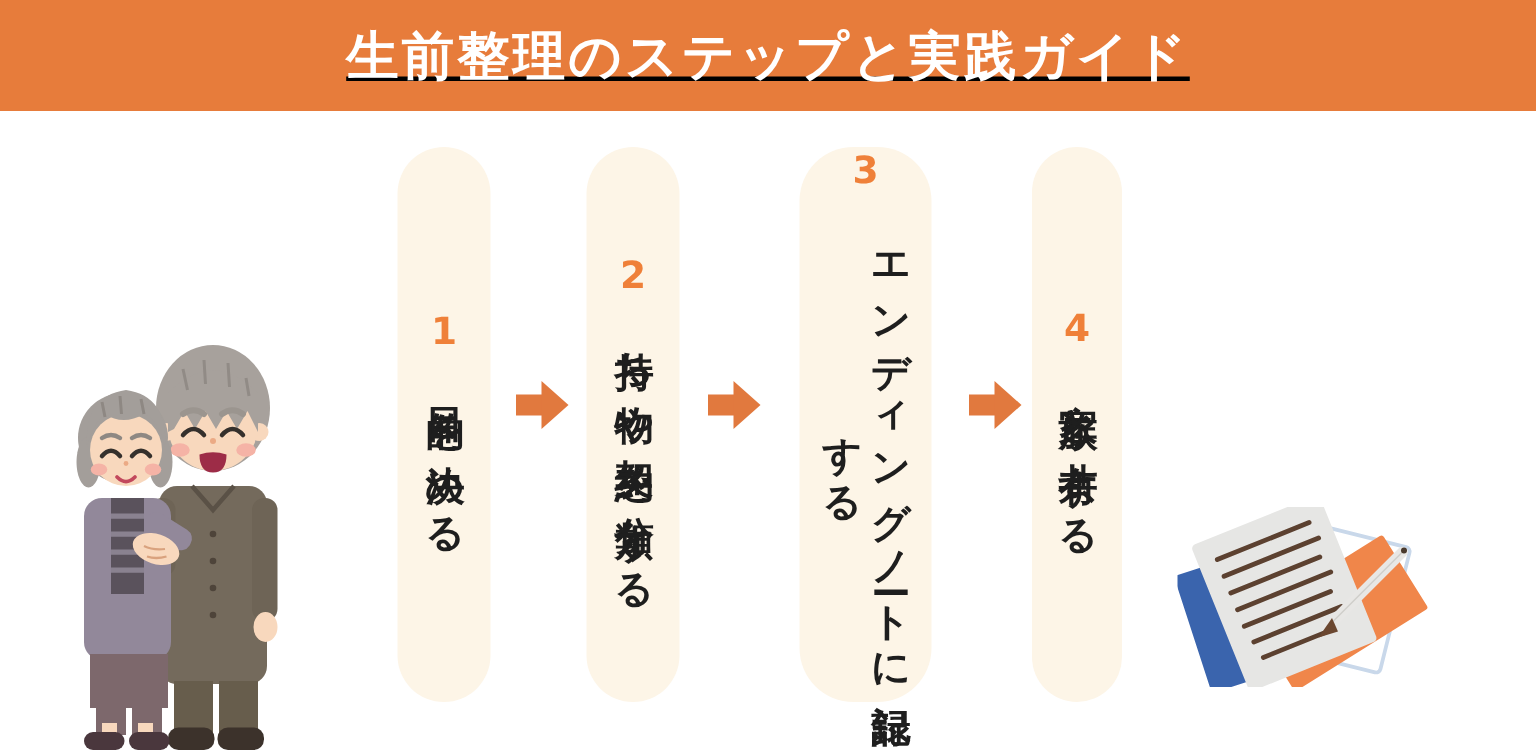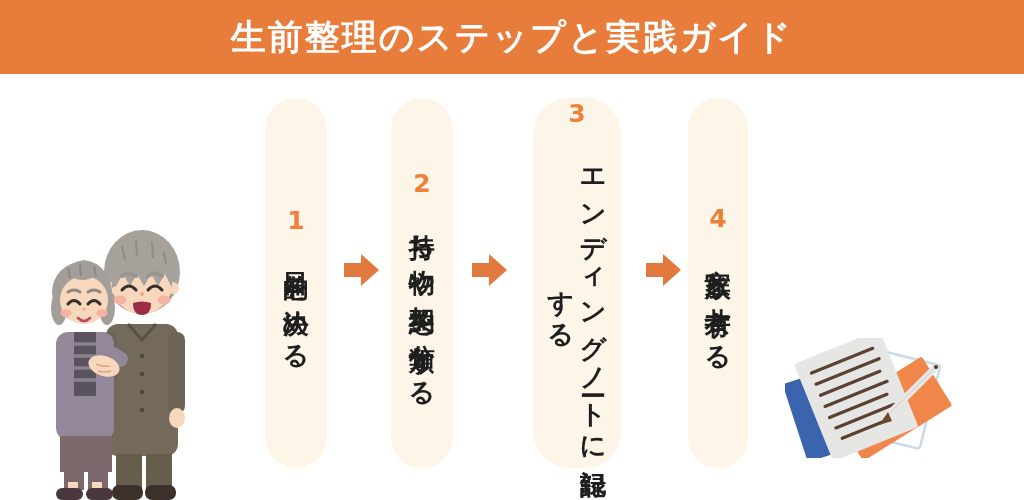--- a/index.html
+++ b/index.html
@@ -6,21 +6,21 @@
   .stage{
     position:relative;
     width:1024px;height:500px;
     background:var(--background,#fff);
     overflow:hidden;
     font-family:"DejaVu Sans",sans-serif;
   }
   .header{
     position:absolute;left:0;top:0;width:1024px;height:74px;
     background:var(--header-bg,#E77C3B);
-    display:flex;align-items:center;justify-content:center;
+    display:flex;align-items:center;justify-content:center;text-decoration:underline;
   }
   .header h1{
     margin:0;color:#fff;font-size:35px;font-weight:bold;letter-spacing:2px;
   }
   .card{
     position:absolute;top:98px;height:370px;
     background:var(--card-bg,#FDF5E7);
     border-radius:31px;
     display:flex;flex-direction:column;align-items:center;justify-content:center;
     gap:18px;

